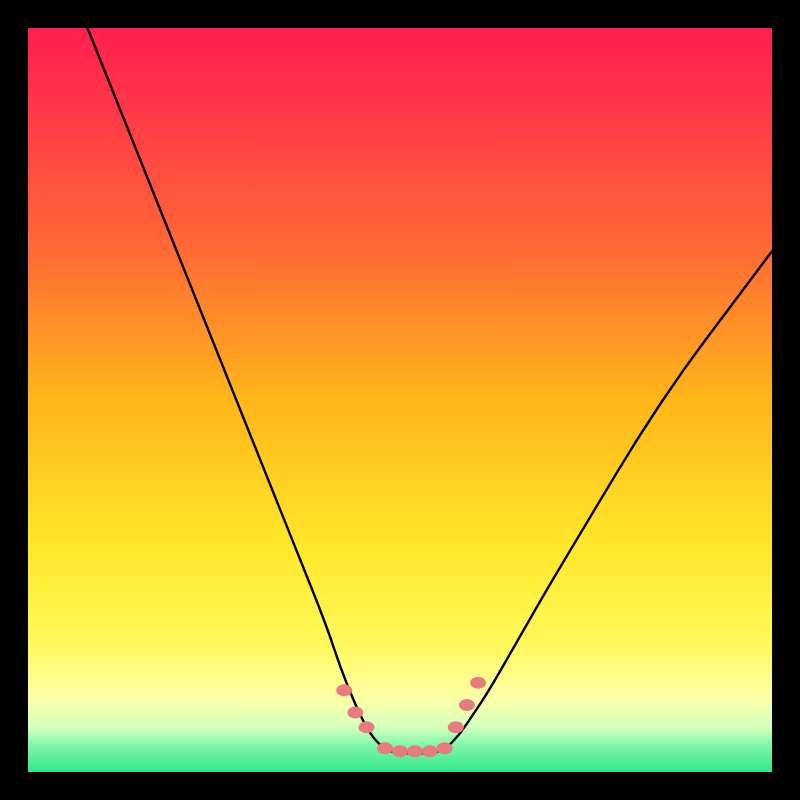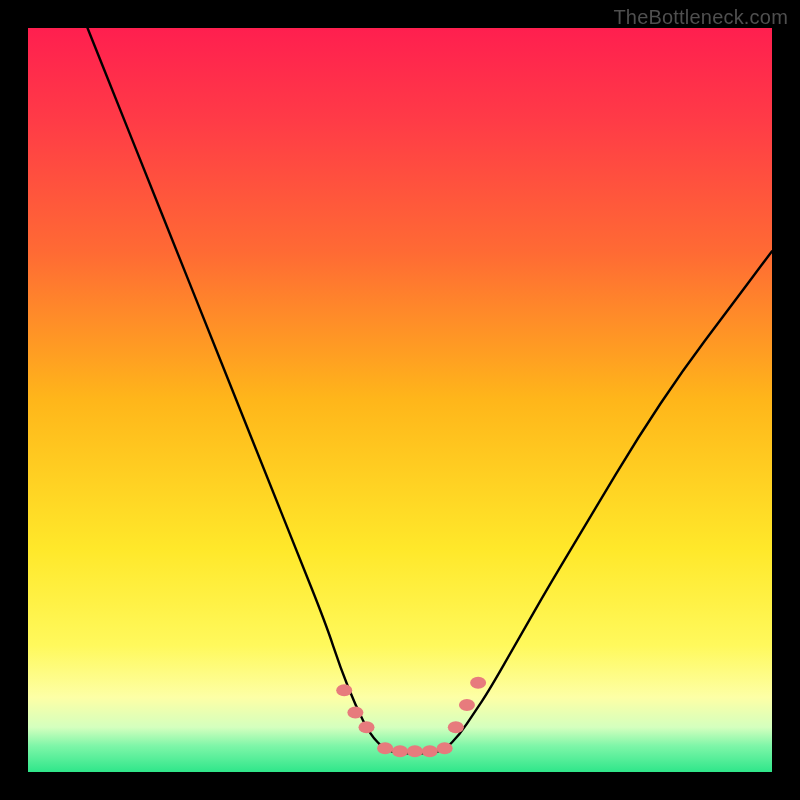--- a/index.html
+++ b/index.html
@@ -34,21 +34,20 @@
     letter-spacing: 0.2px;
     user-select: none;
   }
   svg { display: block; }
 </style>
 </head>
 <body>
 
 <div class="frame">
 
-  <div class="watermark">TheBottleneck.com</div>
 
   <div class="plot-area">
     <svg id="chart-svg" width="744" height="744" viewBox="0 0 744 744" preserveAspectRatio="none">
       <defs>
         <linearGradient id="bg-grad" x1="0" y1="0" x2="0" y2="1">
             <stop offset="0%" stop-color="#ff1f4f"></stop>
             <stop offset="12%" stop-color="#ff3a47"></stop>
             <stop offset="30%" stop-color="#ff6a34"></stop>
             <stop offset="50%" stop-color="#ffb61a"></stop>
             <stop offset="70%" stop-color="#ffe82a"></stop>

